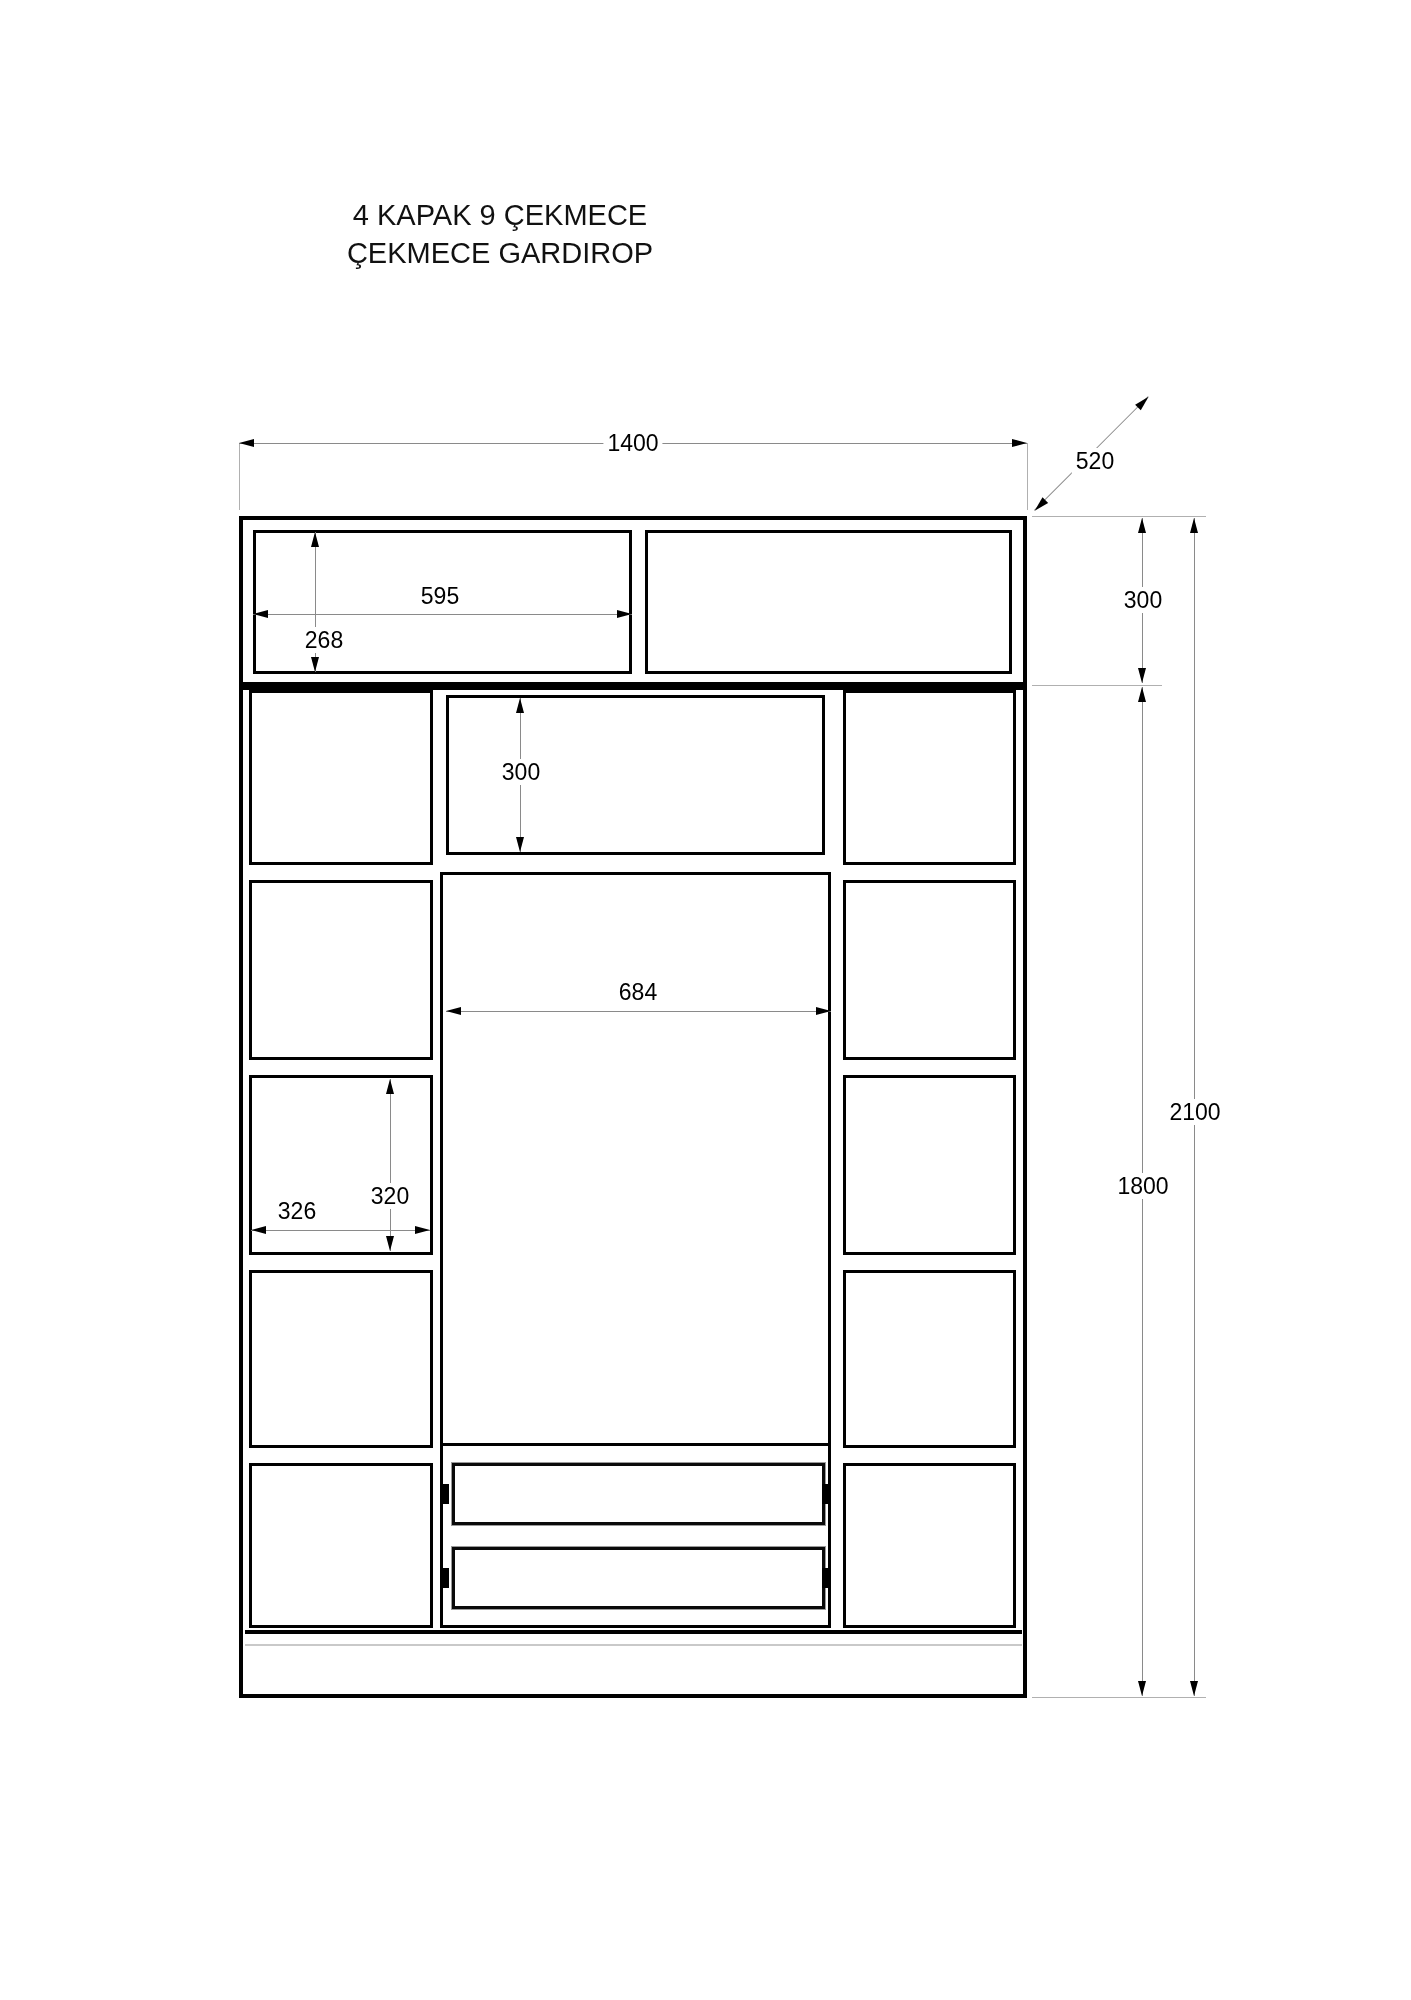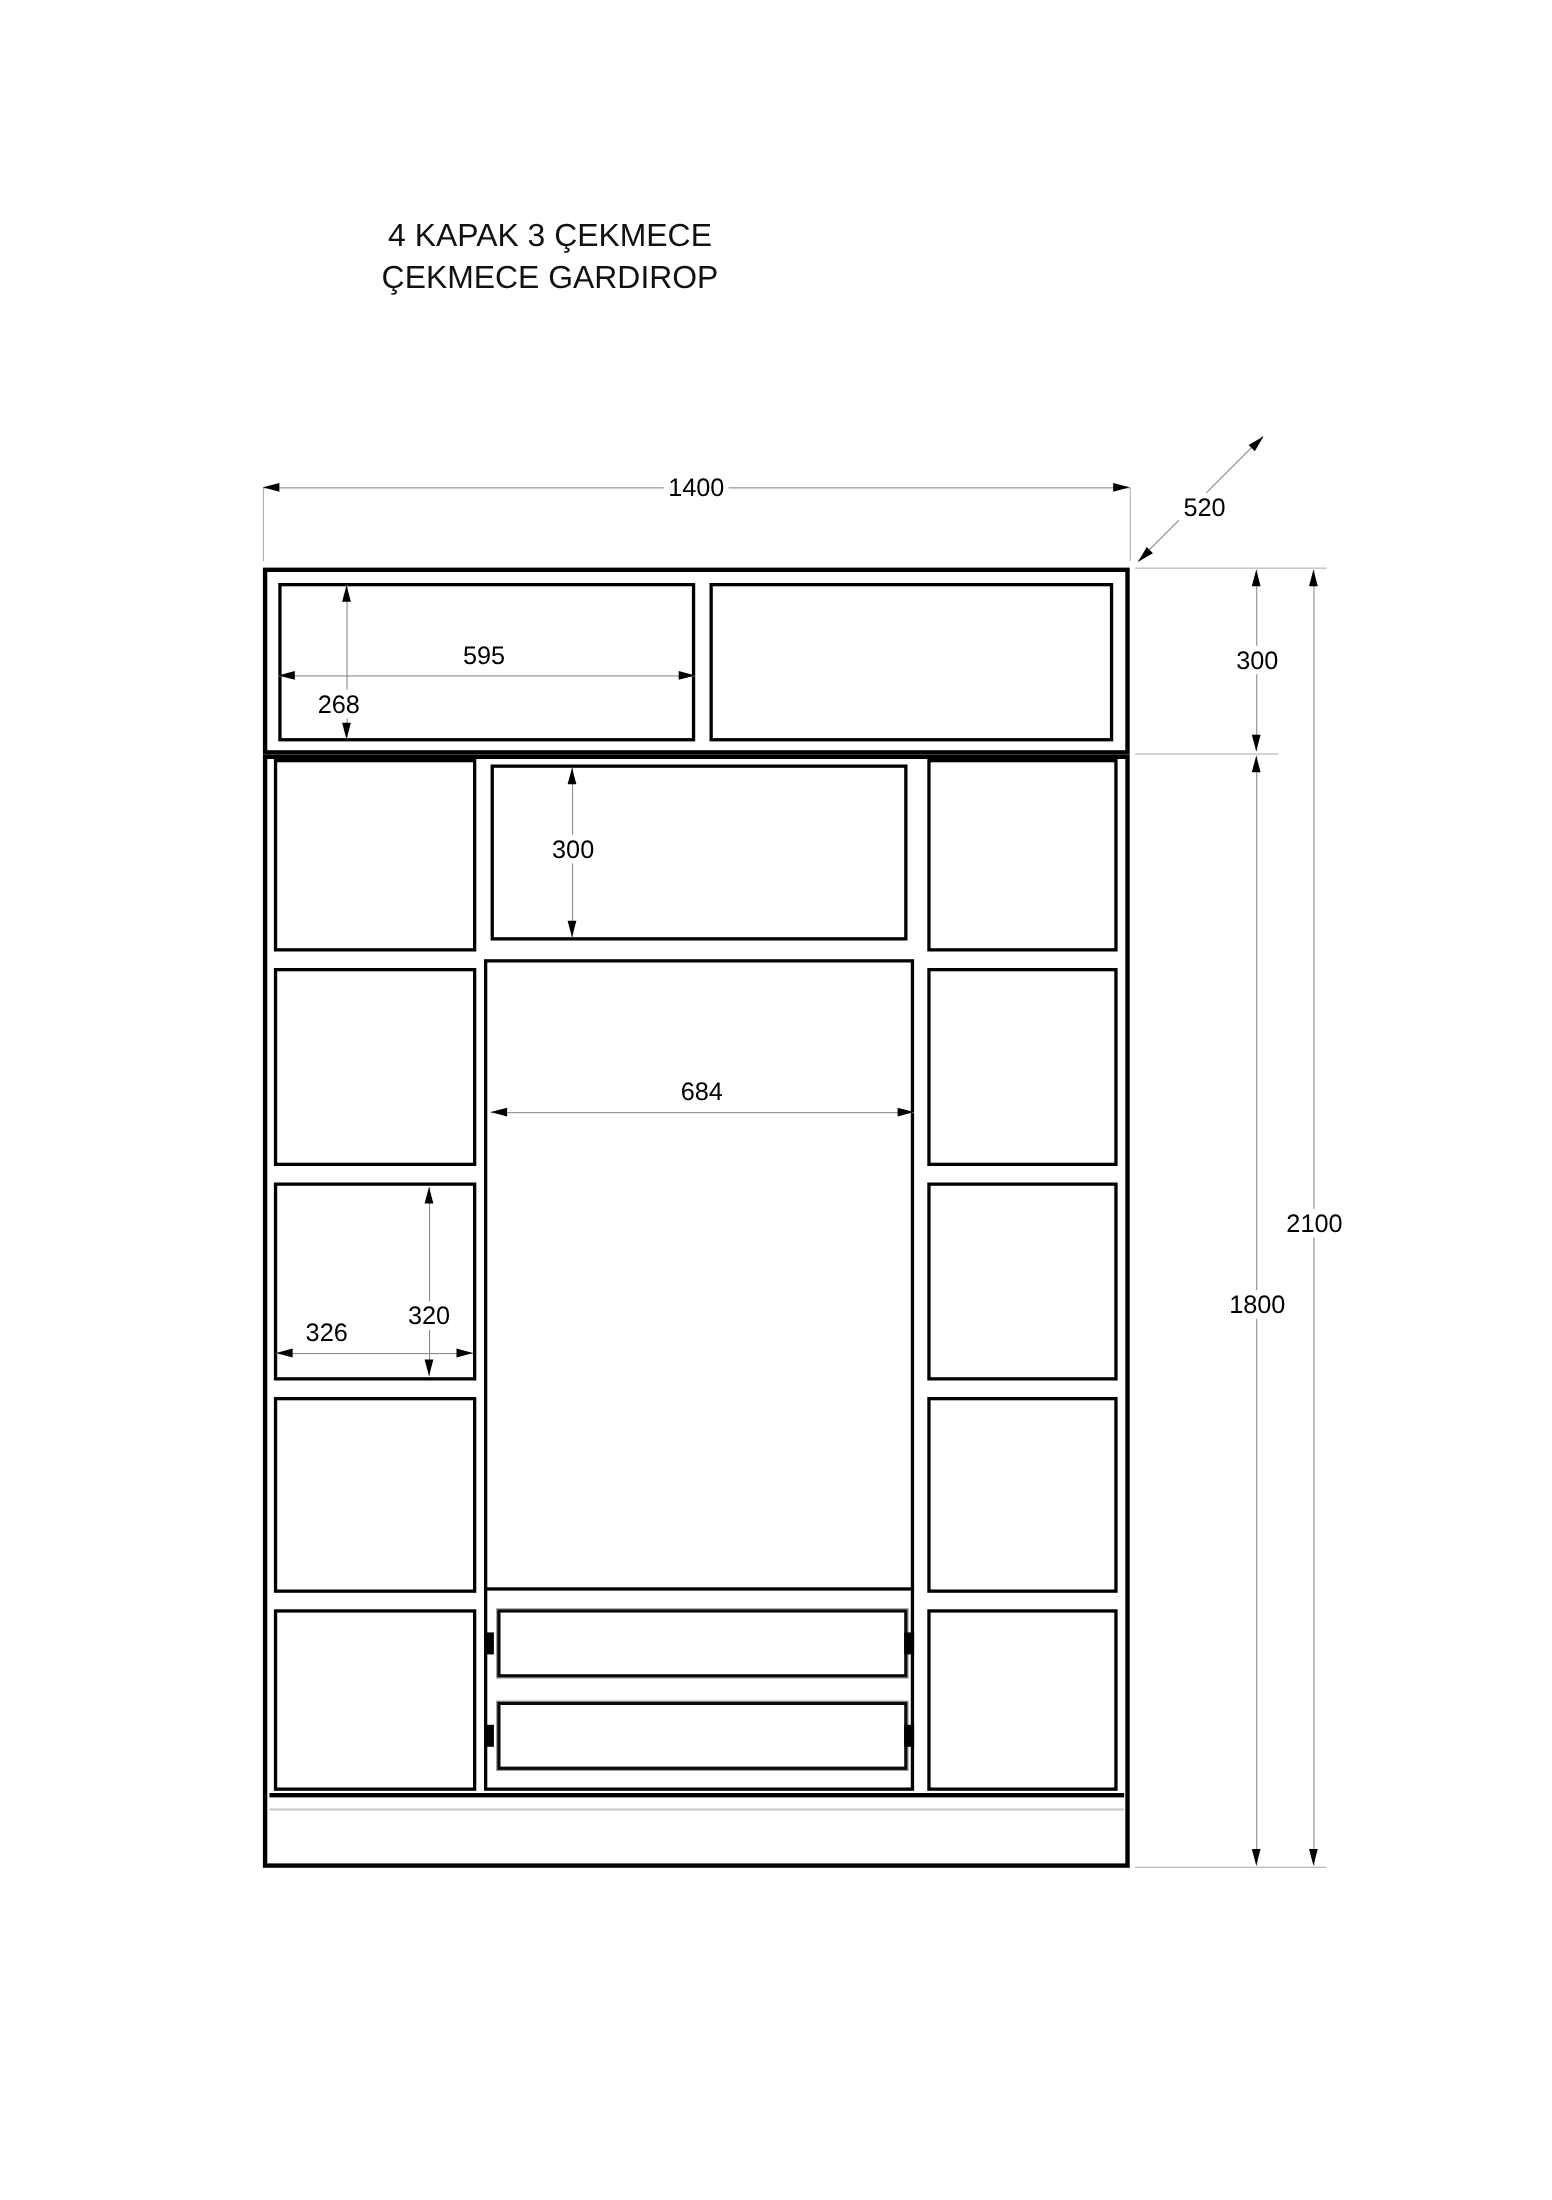--- a/index.html
+++ b/index.html
@@ -37,21 +37,21 @@
     position:absolute;left:255px;top:196px;width:490px;text-align:center;
     font-size:29px;line-height:38px;color:#111;
   }
 </style>
 </head>
 <body>
 
 <div id="canvas">
 
   <div class="title">
-    <div>4 KAPAK 3 ÇEKMECE</div>
+    <div>4 KAPAK 9 ÇEKMECE</div>
     <div>ÇEKMECE GARDIROP</div>
   </div>
 
   <div class="rect outer" style="left:239px;top:516px;width:788px;height:170px;"></div>
   <div class="rect panel" style="left:253px;top:530px;width:379px;height:144px;"></div>
   <div class="rect panel" style="left:645px;top:530px;width:367px;height:144px;"></div>
 
   <div class="rect outer" style="left:239px;top:686px;width:788px;height:1012px;"></div>
 
   <div class="rect panel" style="left:249px;top:690px;width:184px;height:175px;"></div>
@@ -94,21 +94,21 @@
   <div class="dimlabel" style="left:1095px;top:461px;">520</div>
 
   <div class="dimh" style="left:253px;top:614px;width:379px;"></div>
   <div class="arr l" style="left:253px;top:610px;"></div>
   <div class="arr r" style="left:617px;top:610px;"></div>
   <div class="dimlabel" style="left:440px;top:596px;background:transparent;">595</div>
 
   <div class="dimv" style="left:315px;top:532px;height:140px;"></div>
   <div class="arr u" style="left:311px;top:532px;"></div>
   <div class="arr d" style="left:311px;top:657px;"></div>
-  <div class="dimlabel" style="left:308px;top:640px;">268</div>
+  <div class="dimlabel" style="left:324px;top:640px;">268</div>
 
   <div class="ext exth" style="left:1032px;top:516px;width:174px;"></div>
   <div class="ext exth" style="left:1032px;top:685px;width:130px;"></div>
   <div class="dimv" style="left:1142px;top:518px;height:165px;"></div>
   <div class="arr u" style="left:1138px;top:518px;"></div>
   <div class="arr d" style="left:1138px;top:668px;"></div>
   <div class="dimlabel" style="left:1143px;top:600px;">300</div>
 
   <div class="dimv" style="left:520px;top:698px;height:154px;"></div>
   <div class="arr u" style="left:516px;top:698px;"></div>

